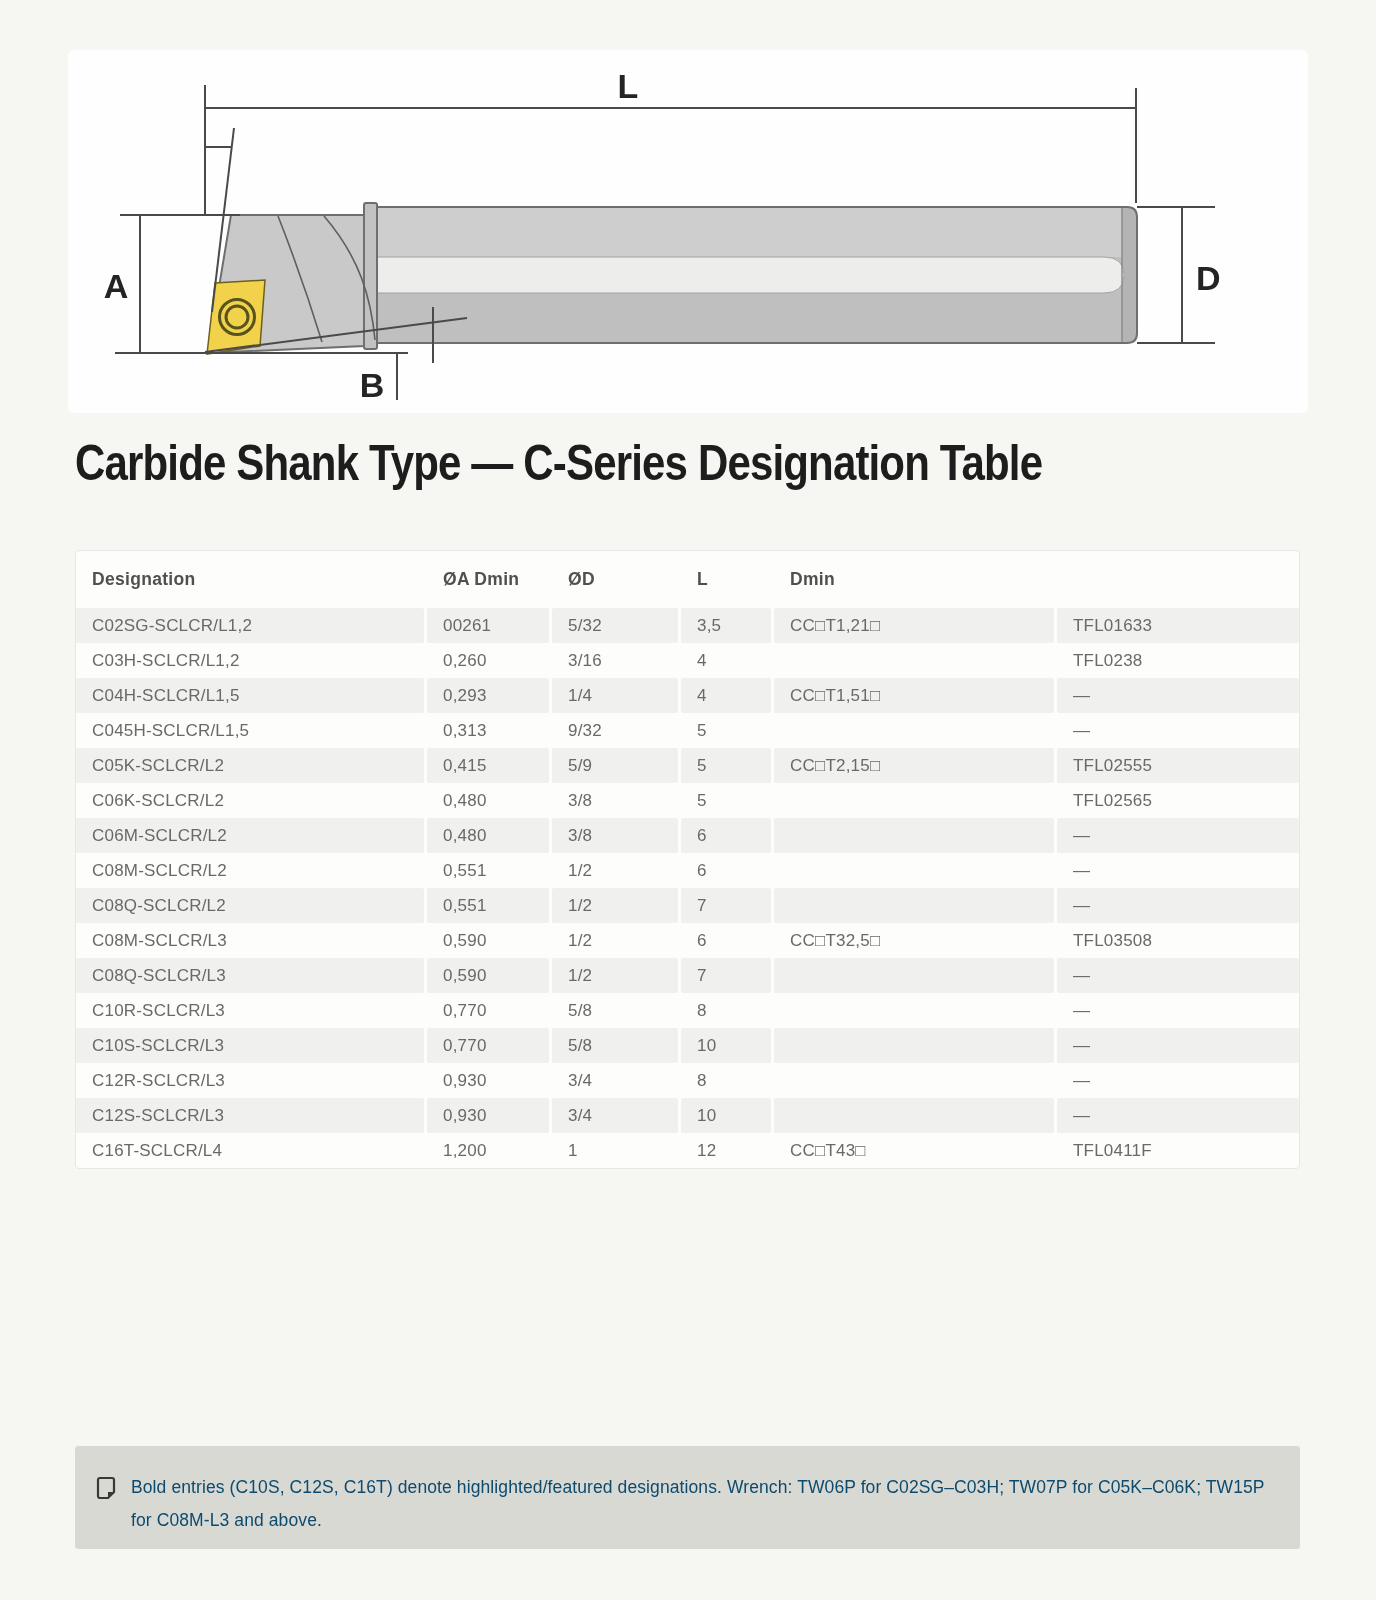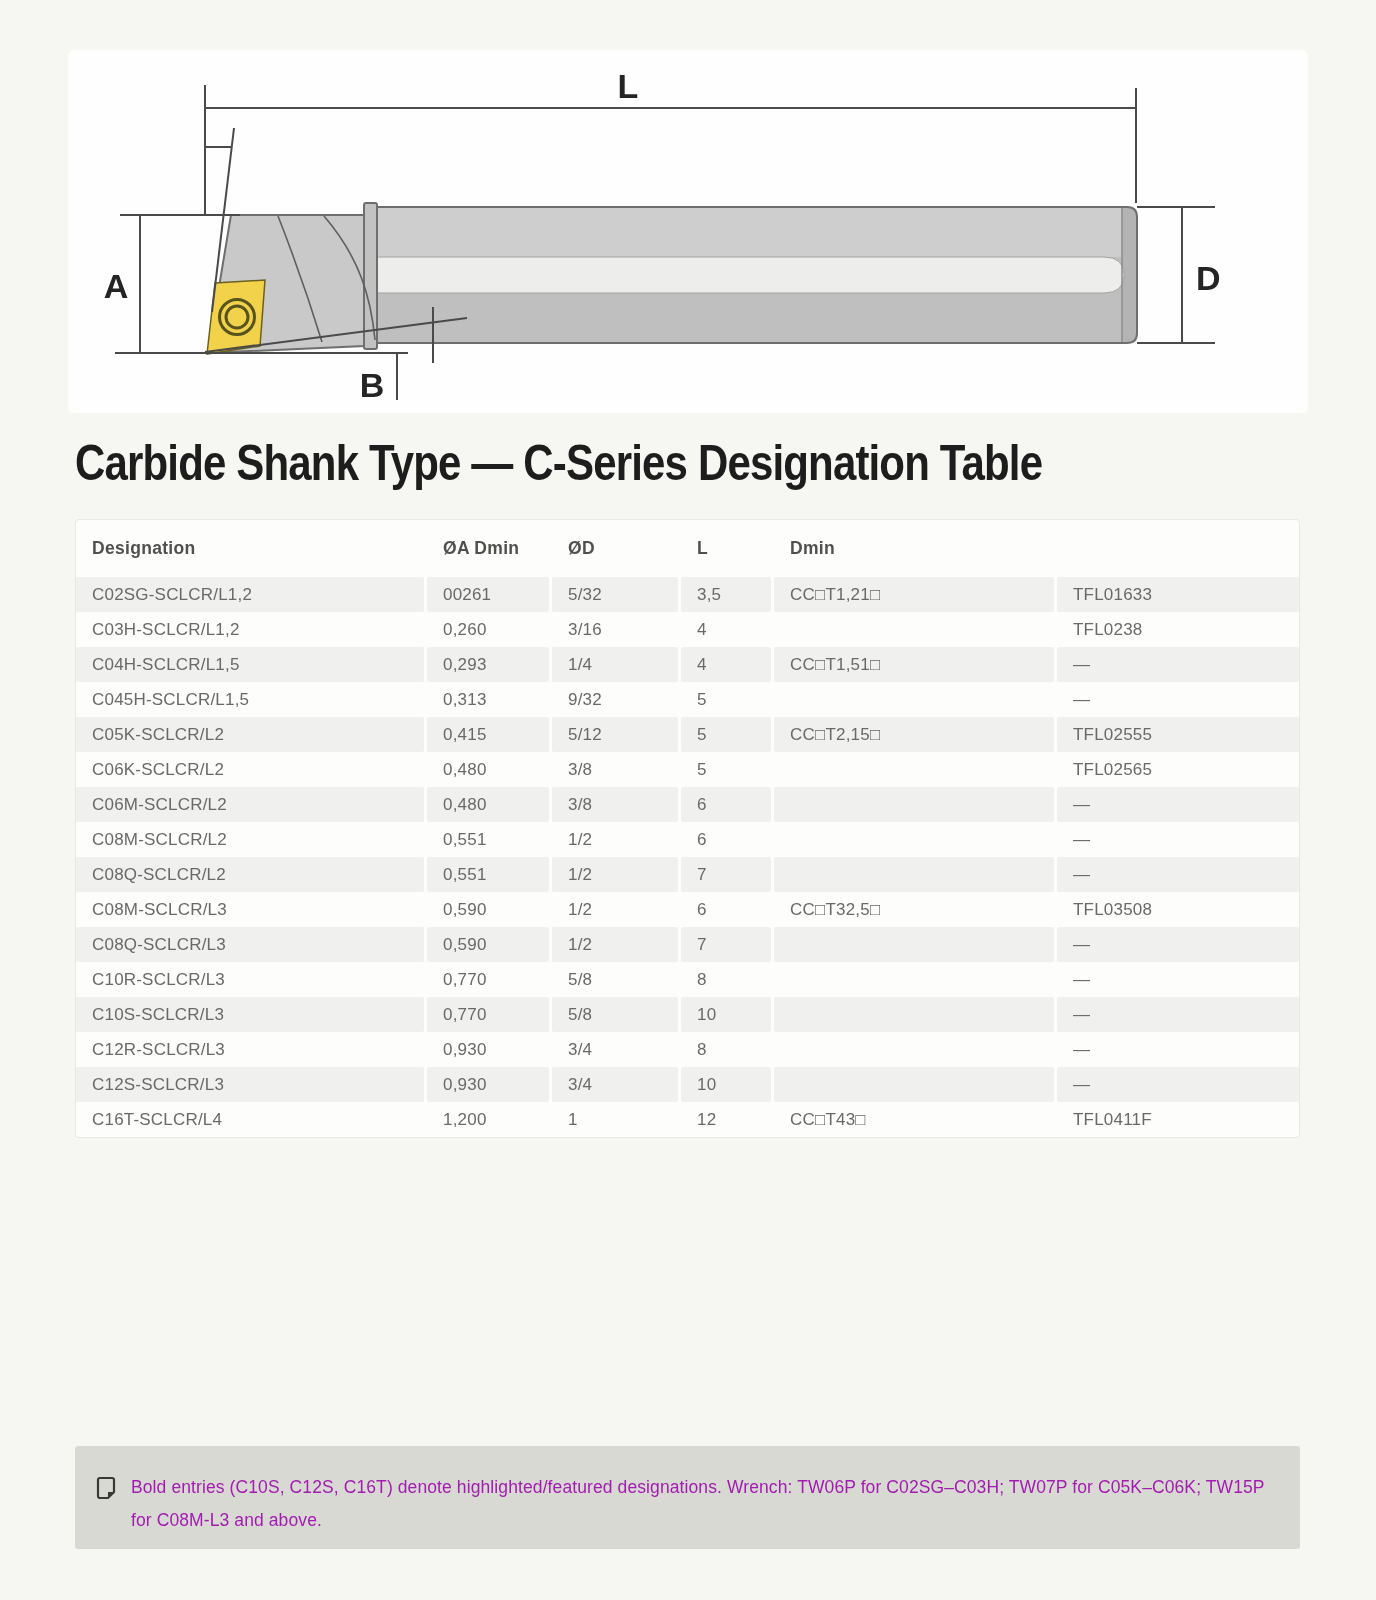--- a/index.html
+++ b/index.html
@@ -15,21 +15,21 @@
   }
   .title-wrap{
     position:absolute;left:75px;top:434px;white-space:nowrap;text-align:right;
   }
   .title-wrap h1{
     margin:0;font-size:50px;font-weight:800;color:#1d1d1d;
     letter-spacing:-1px;display:inline-block;
     transform:scaleX(0.84);transform-origin:0 50%;
   }
   .card{
-    position:absolute;left:75px;top:519px;width:1225px;
+    position:absolute;left:75px;top:550px;width:1225px;
     background:#fdfdfc;border:1px solid #e7e7e4;border-radius:4px;
     box-sizing:border-box;overflow:hidden;
   }
   .thead,.row{
     display:grid;
     grid-template-columns:348px 122px 126px 90px 280px 1fr;
     column-gap:3px;align-items:stretch;
   }
   .thead{height:57px;}
   .hcell{
@@ -43,21 +43,21 @@
   }
   .row.striped .cell{background:#f0f0ee;border-radius:2px;}
   .note{
     position:absolute;left:75px;top:1446px;width:1225px;height:103px;
     background:#d9d9d4;border-radius:3px;box-sizing:border-box;
     display:flex;align-items:flex-start;
     padding:25px 30px 0 21px;
   }
   .note-icon{flex:0 0 auto;margin-top:5px;margin-right:15px;}
   .note-text{
-    color:#a21caf;font-size:17.5px;line-height:33px;letter-spacing:.1px;
+    color:#0c4a6e;font-size:17.5px;line-height:33px;letter-spacing:.1px;
   }
   svg text{font-family:"Liberation Sans",sans-serif;}
 </style>
 </head>
 <body>
 
 <div class="panel">
   <svg viewBox="0 0 1240 363" width="1240" height="363">
 
     <g>
@@ -150,21 +150,21 @@
         <div class="cell">C045H-SCLCR/L1,5</div>
         <div class="cell">0,313</div>
         <div class="cell">9/32</div>
         <div class="cell">5</div>
         <div class="cell"></div>
         <div class="cell">—</div>
       </div>
       <div class="row striped">
         <div class="cell">C05K-SCLCR/L2</div>
         <div class="cell">0,415</div>
-        <div class="cell">5/12</div>
+        <div class="cell">5/9</div>
         <div class="cell">5</div>
         <div class="cell">CC□T2,15□</div>
         <div class="cell">TFL02555</div>
       </div>
       <div class="row">
         <div class="cell">C06K-SCLCR/L2</div>
         <div class="cell">0,480</div>
         <div class="cell">3/8</div>
         <div class="cell">5</div>
         <div class="cell"></div>

